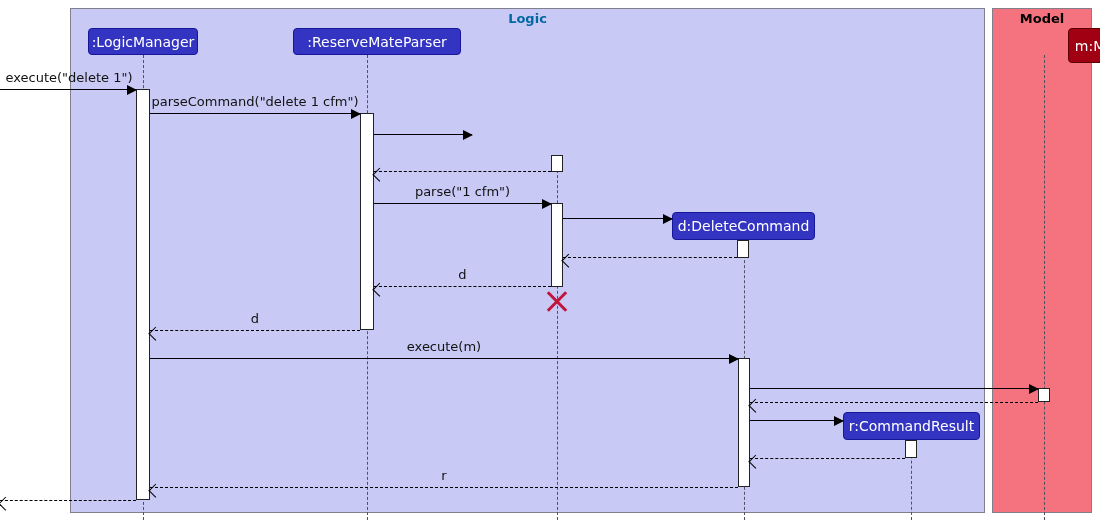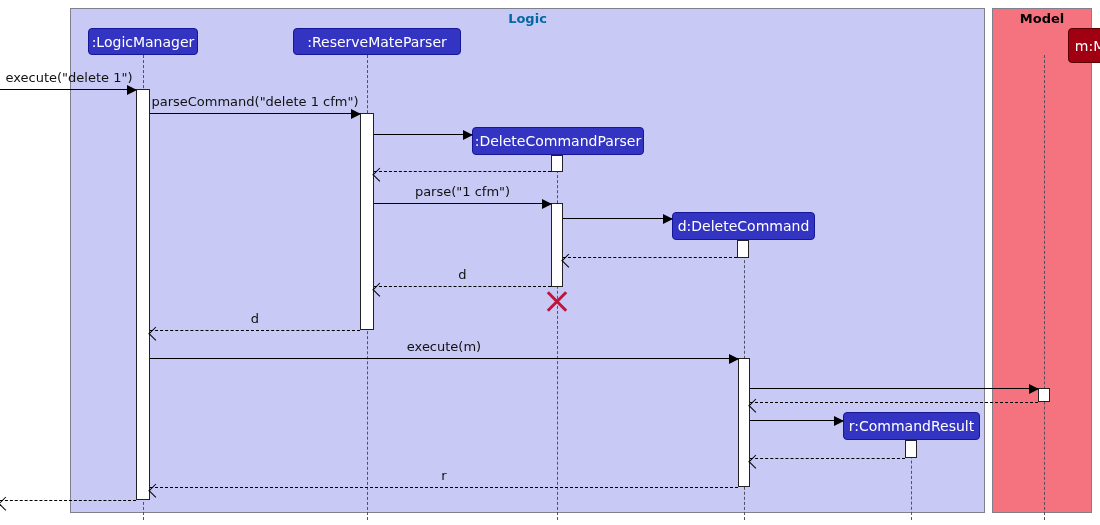--- a/index.html
+++ b/index.html
@@ -55,23 +55,20 @@
   <div class="lifeline" style="left:1044px;top:55px;height:465px;"></div>
 
   <div class="pbox pbox-blue" style="left:88px;top:28px;width:110px;height:27px;">
     <span>:LogicManager</span>
   </div>
   <div class="pbox pbox-blue" style="left:293px;top:28px;width:168px;height:27px;">
     <span>:ReserveMateParser</span>
   </div>
   <div class="pbox pbox-red" style="left:1068px;top:28px;width:74px;height:35px;">
     <span>m:Model</span>
-  </div>
-  <div class="pbox pbox-blue" style="left:472px;top:127px;width:172px;height:28px;">
-    <span>:DeleteCommandParser</span>
   </div>
   <div class="pbox pbox-blue" style="left:672px;top:212px;width:143px;height:28px;">
     <span>d:DeleteCommand</span>
   </div>
   <div class="pbox pbox-blue" style="left:843px;top:412px;width:137px;height:28px;">
     <span>r:CommandResult</span>
   </div>
 
   <div class="act" style="left:136px;top:89px;width:14px;height:411px;"></div>
   <div class="act" style="left:360px;top:113px;width:14px;height:217px;"></div>

